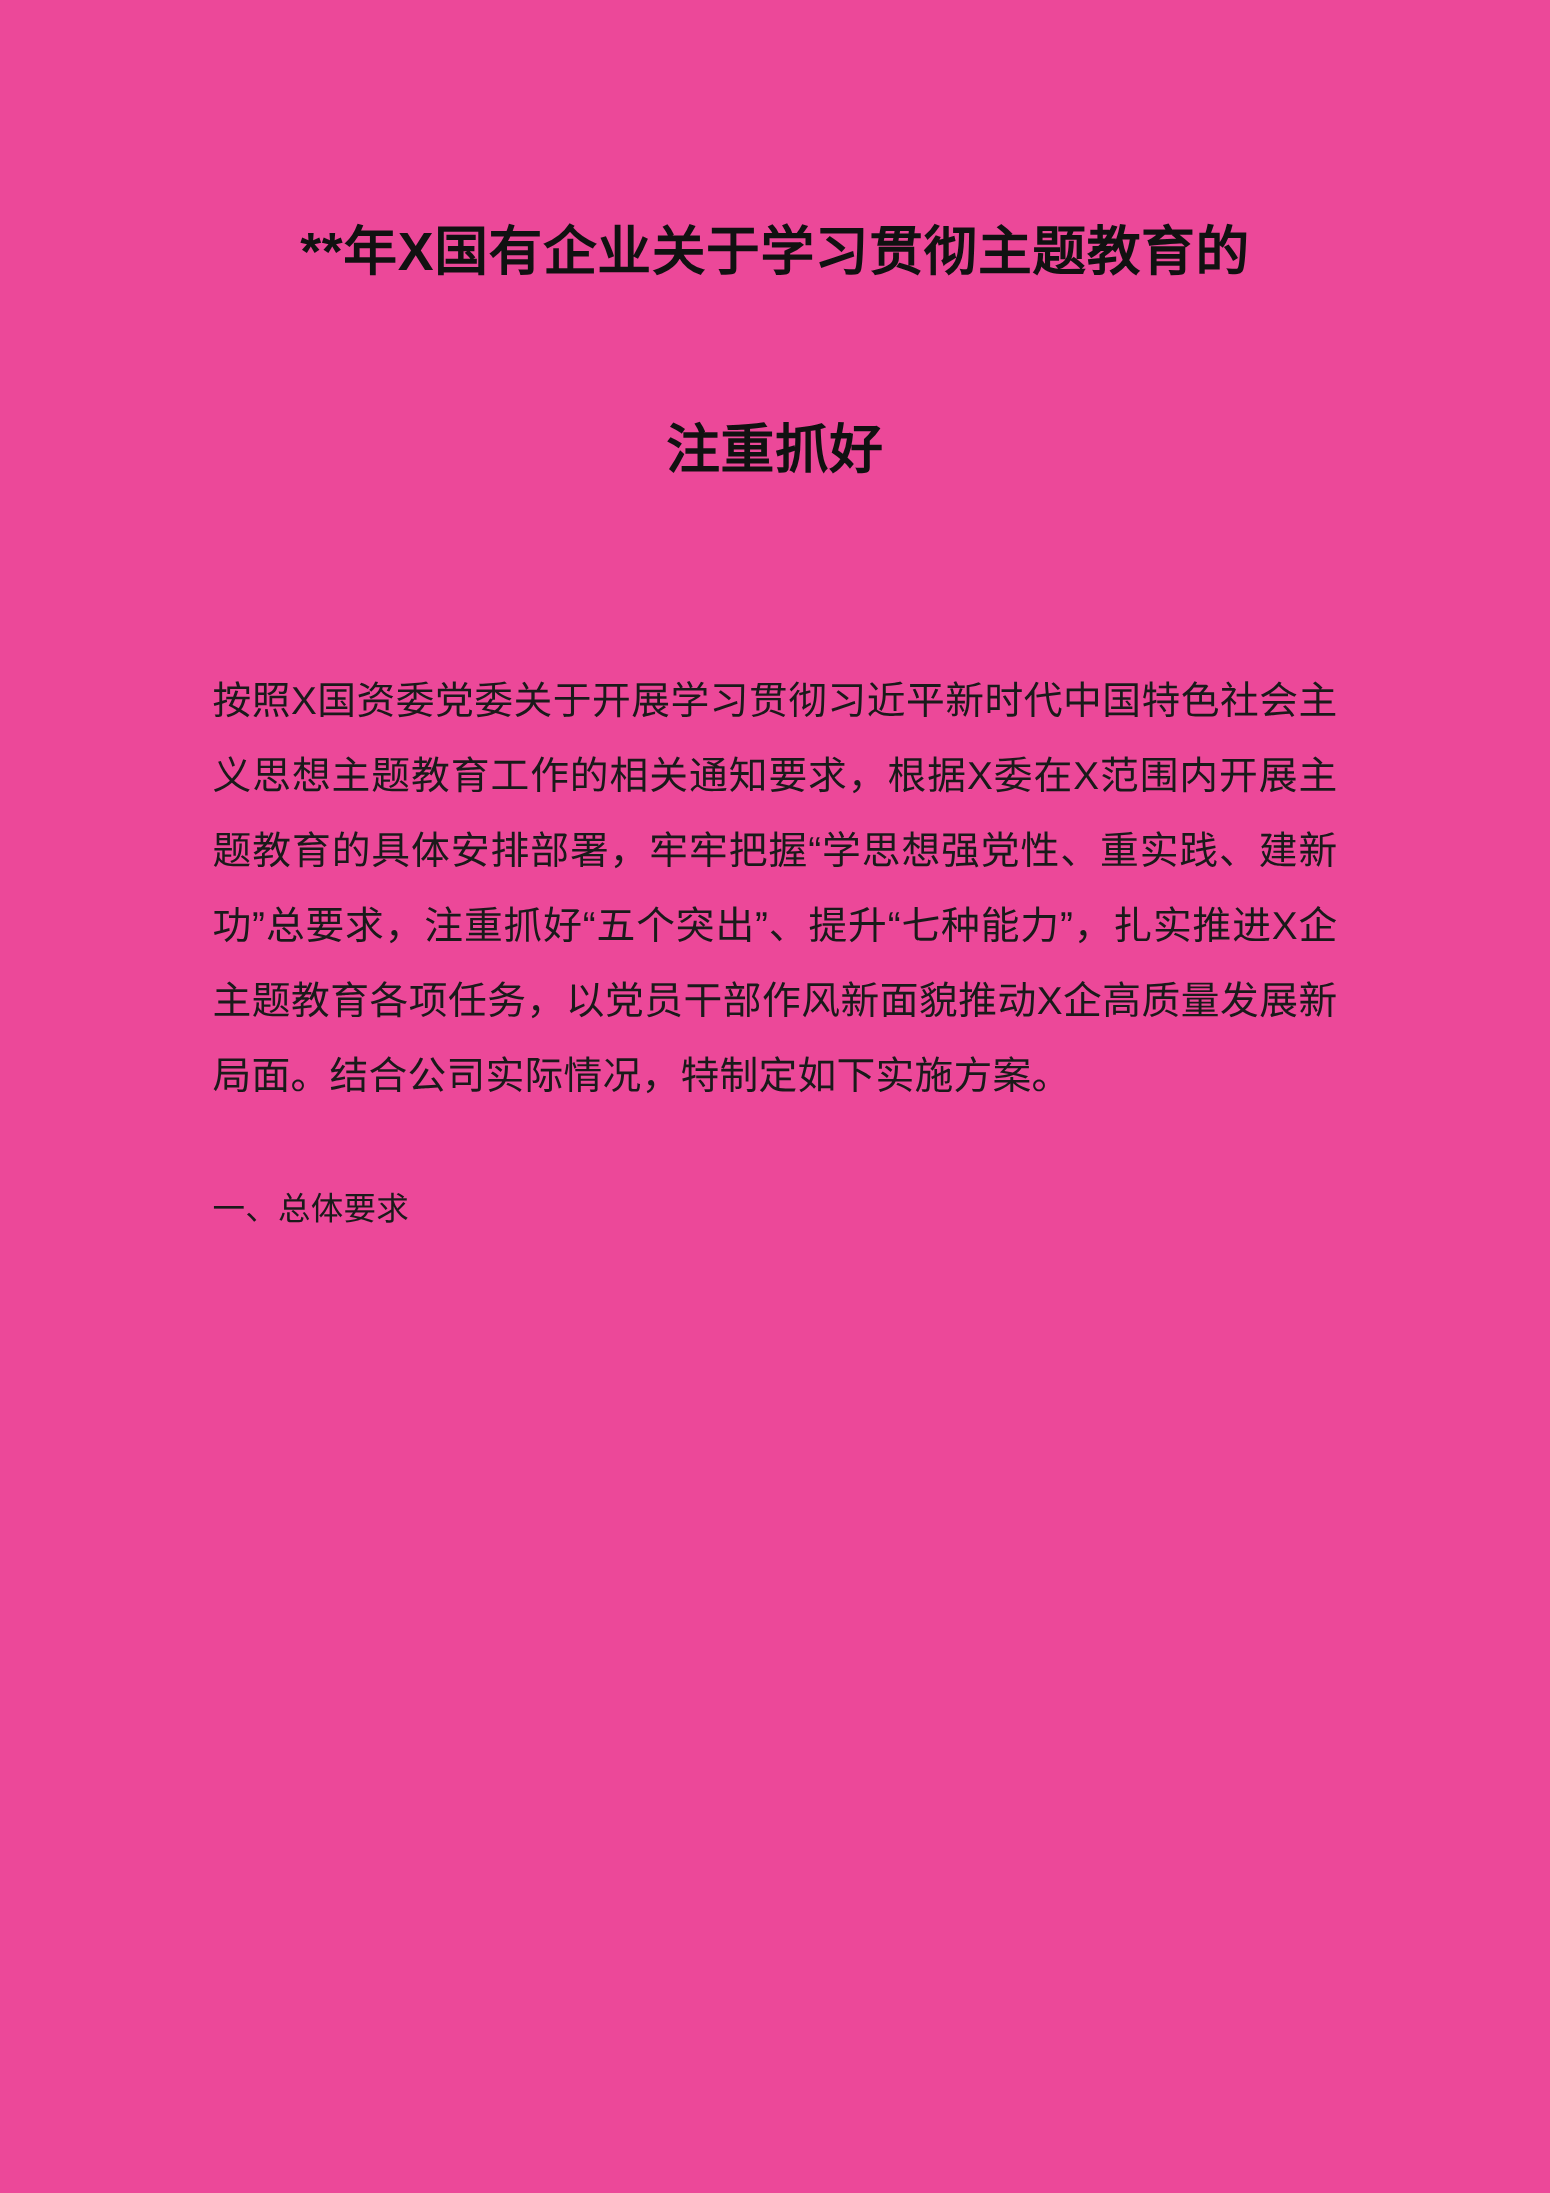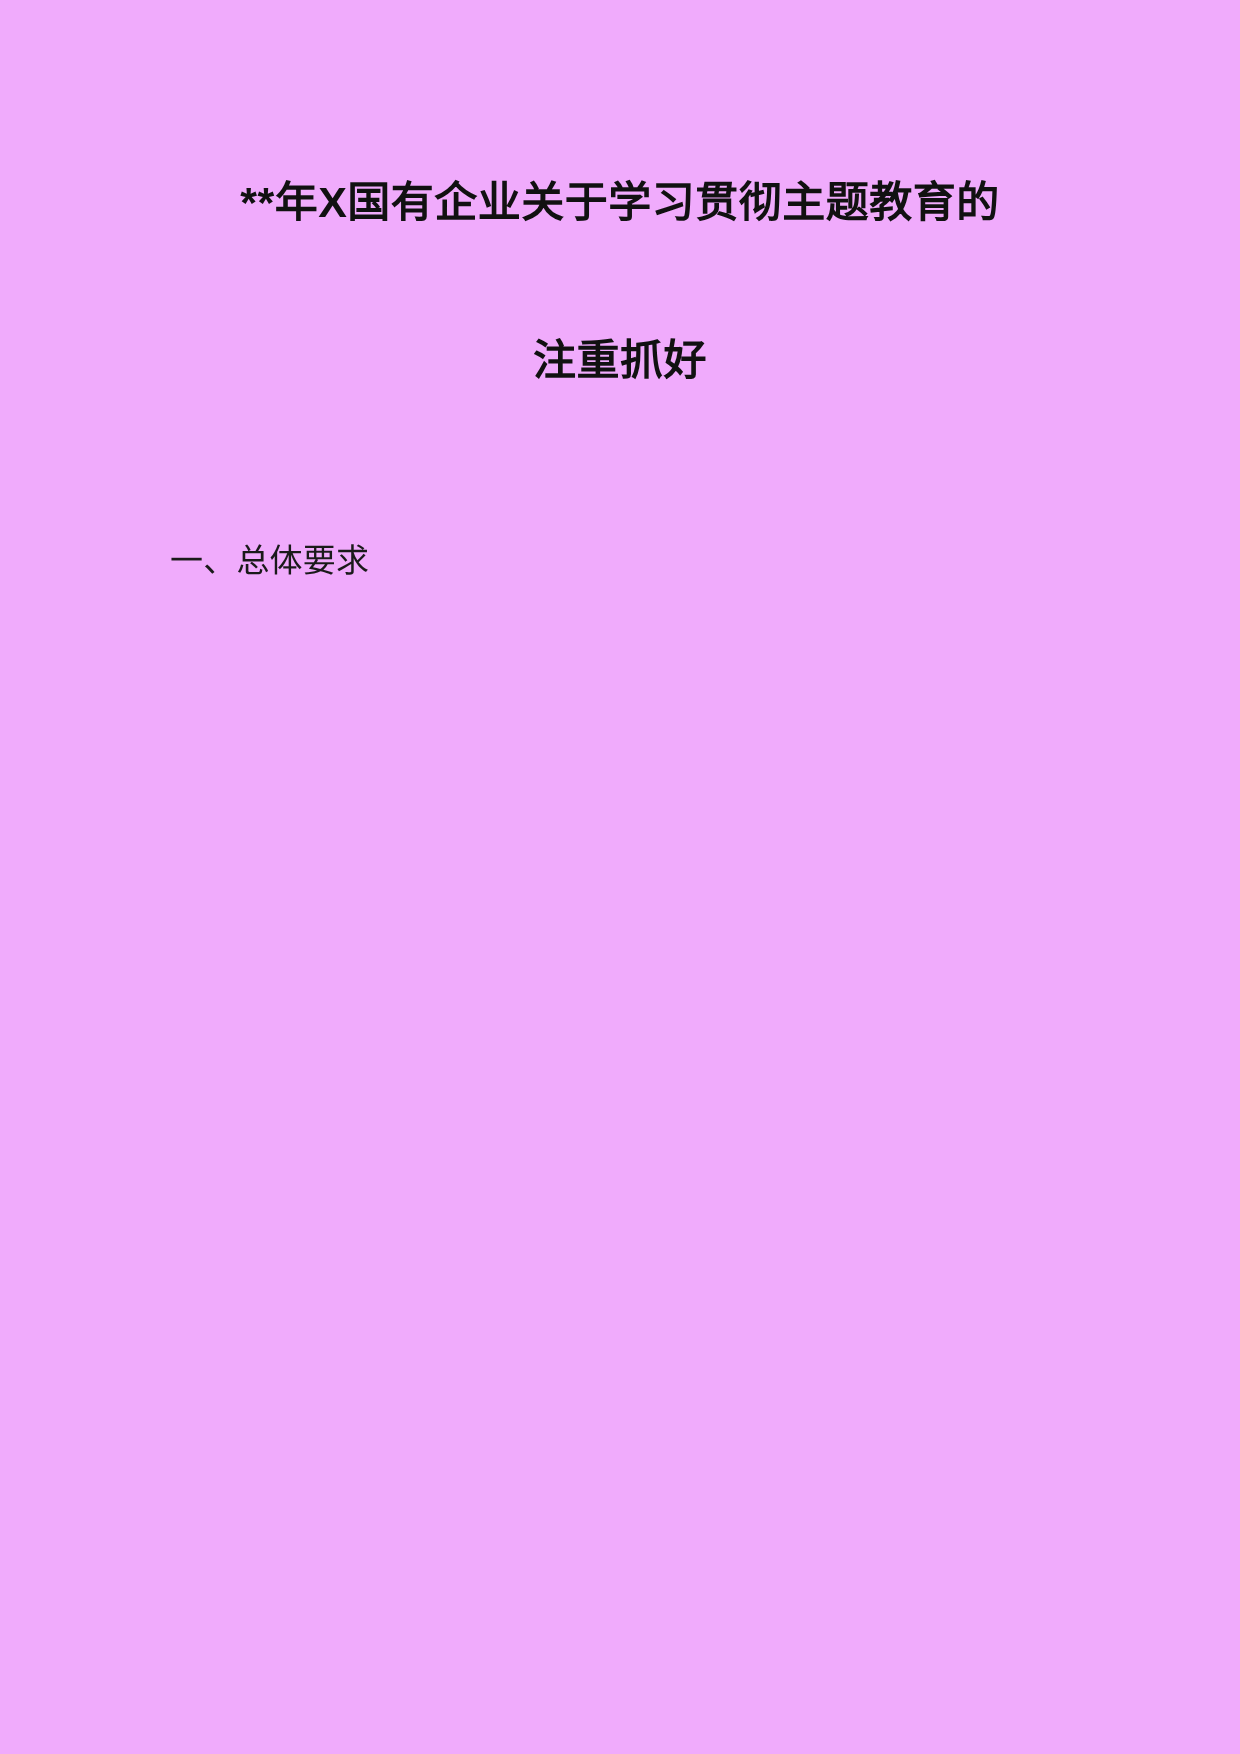--- a/index.html
+++ b/index.html
@@ -6,21 +6,21 @@
   html, body {
     margin: 0;
     padding: 0;
     background: #ffffff;
   }
   .page {
     position: relative;
     width: 1240px;
     height: 1754px;
     margin: 0 auto;
-    background: #f0abfc;
+    background: #ec4899;
     overflow: hidden;
     box-sizing: border-box;
   }
   .content {
     position: absolute;
     left: 170px;
     top: 0;
     width: 900px;
   }
   .doc-title {
@@ -52,21 +52,21 @@
     line-height: 60px;
     color: #1a1a1a;
     text-align: justify;
     text-justify: inter-character;
     margin: 0 0 46px 0;
     letter-spacing: 0.2px;
     word-break: break-all;
   }
   .heading {
     font-family: "Liberation Sans", "DejaVu Sans", sans-serif;
-    font-size: 33px;
+    font-size: 26px;
     line-height: 60px;
     color: #1a1a1a;
     margin: 0 0 46px 0;
     letter-spacing: 0.2px;
     text-align: left;
   }
   .para:last-child {
     margin-bottom: 0;
   }
 </style>
@@ -77,19 +77,20 @@
   <div class="content">
 
     <div class="title-block">
       <h1 class="doc-title">
         <span class="title-line first">**年X国有企业关于学习贯彻主题教育的</span>
         <span class="title-line second">注重抓好</span>
       </h1>
     </div>
 
     <div class="body-block">
+      <p class="para">按照X国资委党委关于开展学习贯彻习近平新时代中国特色社会主义思想主题教育工作的相关通知要求，根据X委在X范围内开展主题教育的具体安排部署，牢牢把握“学思想强党性、重实践、建新功”总要求，注重抓好“五个突出”、提升“七种能力”，扎实推进X企主题教育各项任务，以党员干部作风新面貌推动X企高质量发展新局面。结合公司实际情况，特制定如下实施方案。</p>
 
       <p class="heading">一、总体要求</p>
 
     </div>
 
   </div>
 </div>
 
 </body></html>

